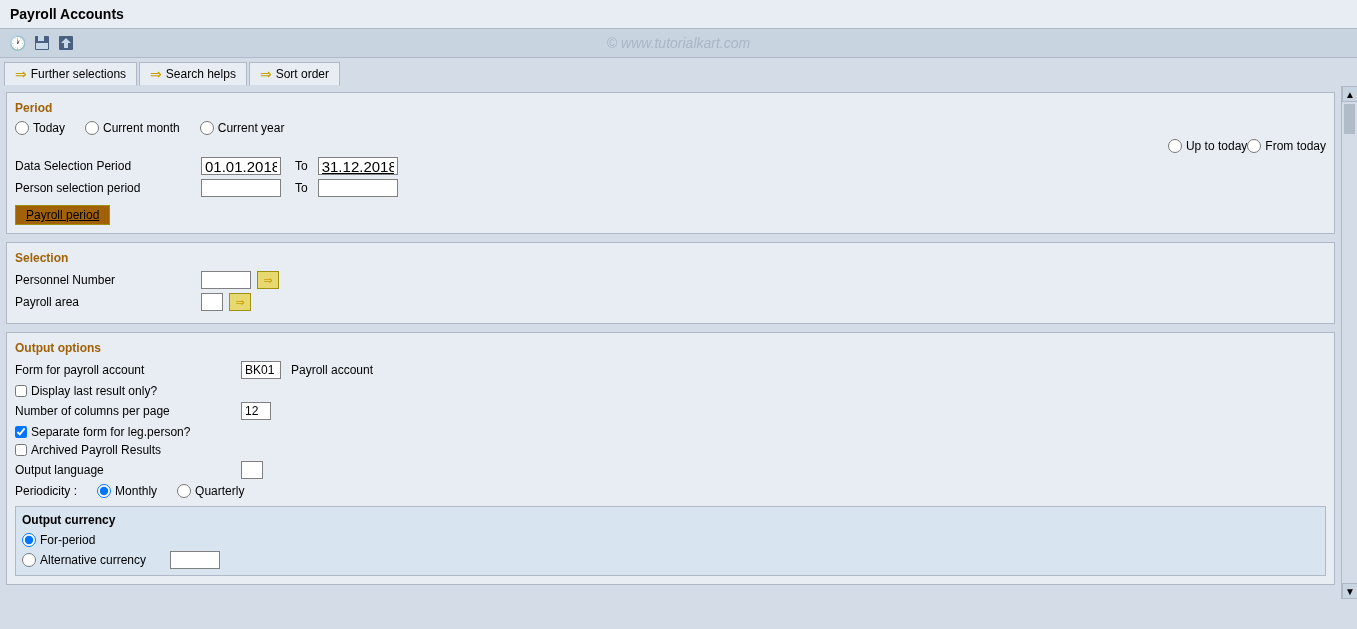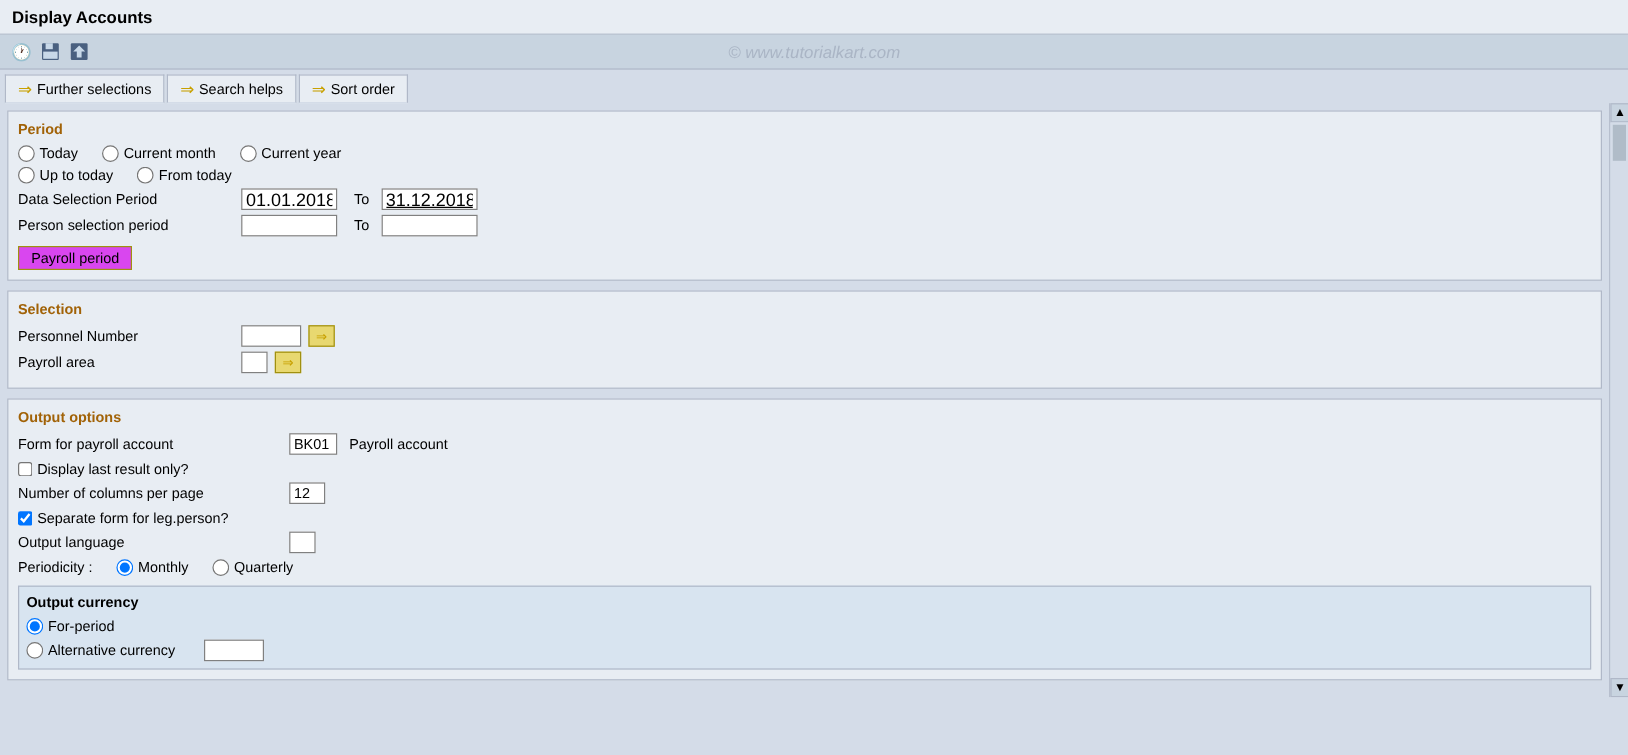--- a/index.html
+++ b/index.html
@@ -74,22 +74,22 @@
       margin-bottom: 6px;
       color: #a16207;
     }
     .period-options {
       display: flex;
       gap: 20px;
       margin-bottom: 4px;
     }
     .period-row {
       display: flex;
-      gap: 20px;
       margin-bottom: 4px;
+      justify-content: flex-end;
     }
     .radio-label {
       display: flex;
       align-items: center;
       gap: 4px;
       cursor: pointer;
     }
     .field-row {
       display: flex;
       align-items: center;
@@ -105,26 +105,27 @@
       background: #fff;
       padding: 1px 3px;
       font-size: 15px;
       height: 18px;
     }
     .to-label {
       margin-left: 8px;
       margin-right: 4px;
     }
     .payroll-period-btn {
-      background: #d946ef;
+      background: #a16207;
       border: 1px solid #a09010;
       padding: 2px 10px;
       cursor: pointer;
       font-size: 12px;
       margin-top: 4px;
+      text-decoration: underline;
     }
     .selection-row {
       display: flex;
       align-items: center;
       margin-bottom: 4px;
       gap: 6px;
     }
     .selection-label {
       width: 180px;
     }
@@ -220,21 +221,21 @@
       height: 20px;
       margin: 2px;
     }
     input[type="radio"] { width: 14px; height: 14px; }
     input[type="checkbox"] { width: 12px; height: 12px; }
   </style>
 </head>
 <body>
 
 <div class="title-bar">
-  <span>Display Accounts</span>
+  <span>Payroll Accounts</span>
 </div>
 
 <div class="toolbar">
   <div class="toolbar-icon">🕐</div>
   <div class="toolbar-icon">
     <svg width="18" height="18" viewBox="0 0 18 18">
       <rect x="2" y="2" width="14" height="14" fill="#4a6080" rx="1"></rect>
       <rect x="5" y="2" width="6" height="5" fill="#c8d8e8"></rect>
       <rect x="3" y="9" width="12" height="6" fill="#c8d8e8"></rect>
     </svg>
@@ -356,20 +357,24 @@
       <div class="output-row">
         <span class="output-label">Number of columns per page</span>
         <input class="output-input" type="text" style="width: 30px;" value="12">
       </div>
 
       <label class="checkbox-label">
         <input type="checkbox" checked="" style="">
         <span>Separate form for leg.person?</span>
       </label>
 
+      <label class="checkbox-label">
+        <input type="checkbox" style="">
+        <span>Archived Payroll Results</span>
+      </label>
 
       <div class="output-row">
         <span class="output-label">Output language</span>
         <input class="output-input" type="text" style="width: 22px;" value="">
       </div>
 
       <div class="periodicity-row">
         <span>Periodicity :</span>
         <label class="radio-label">
           <input type="radio" name="periodicity" checked="" style="">

